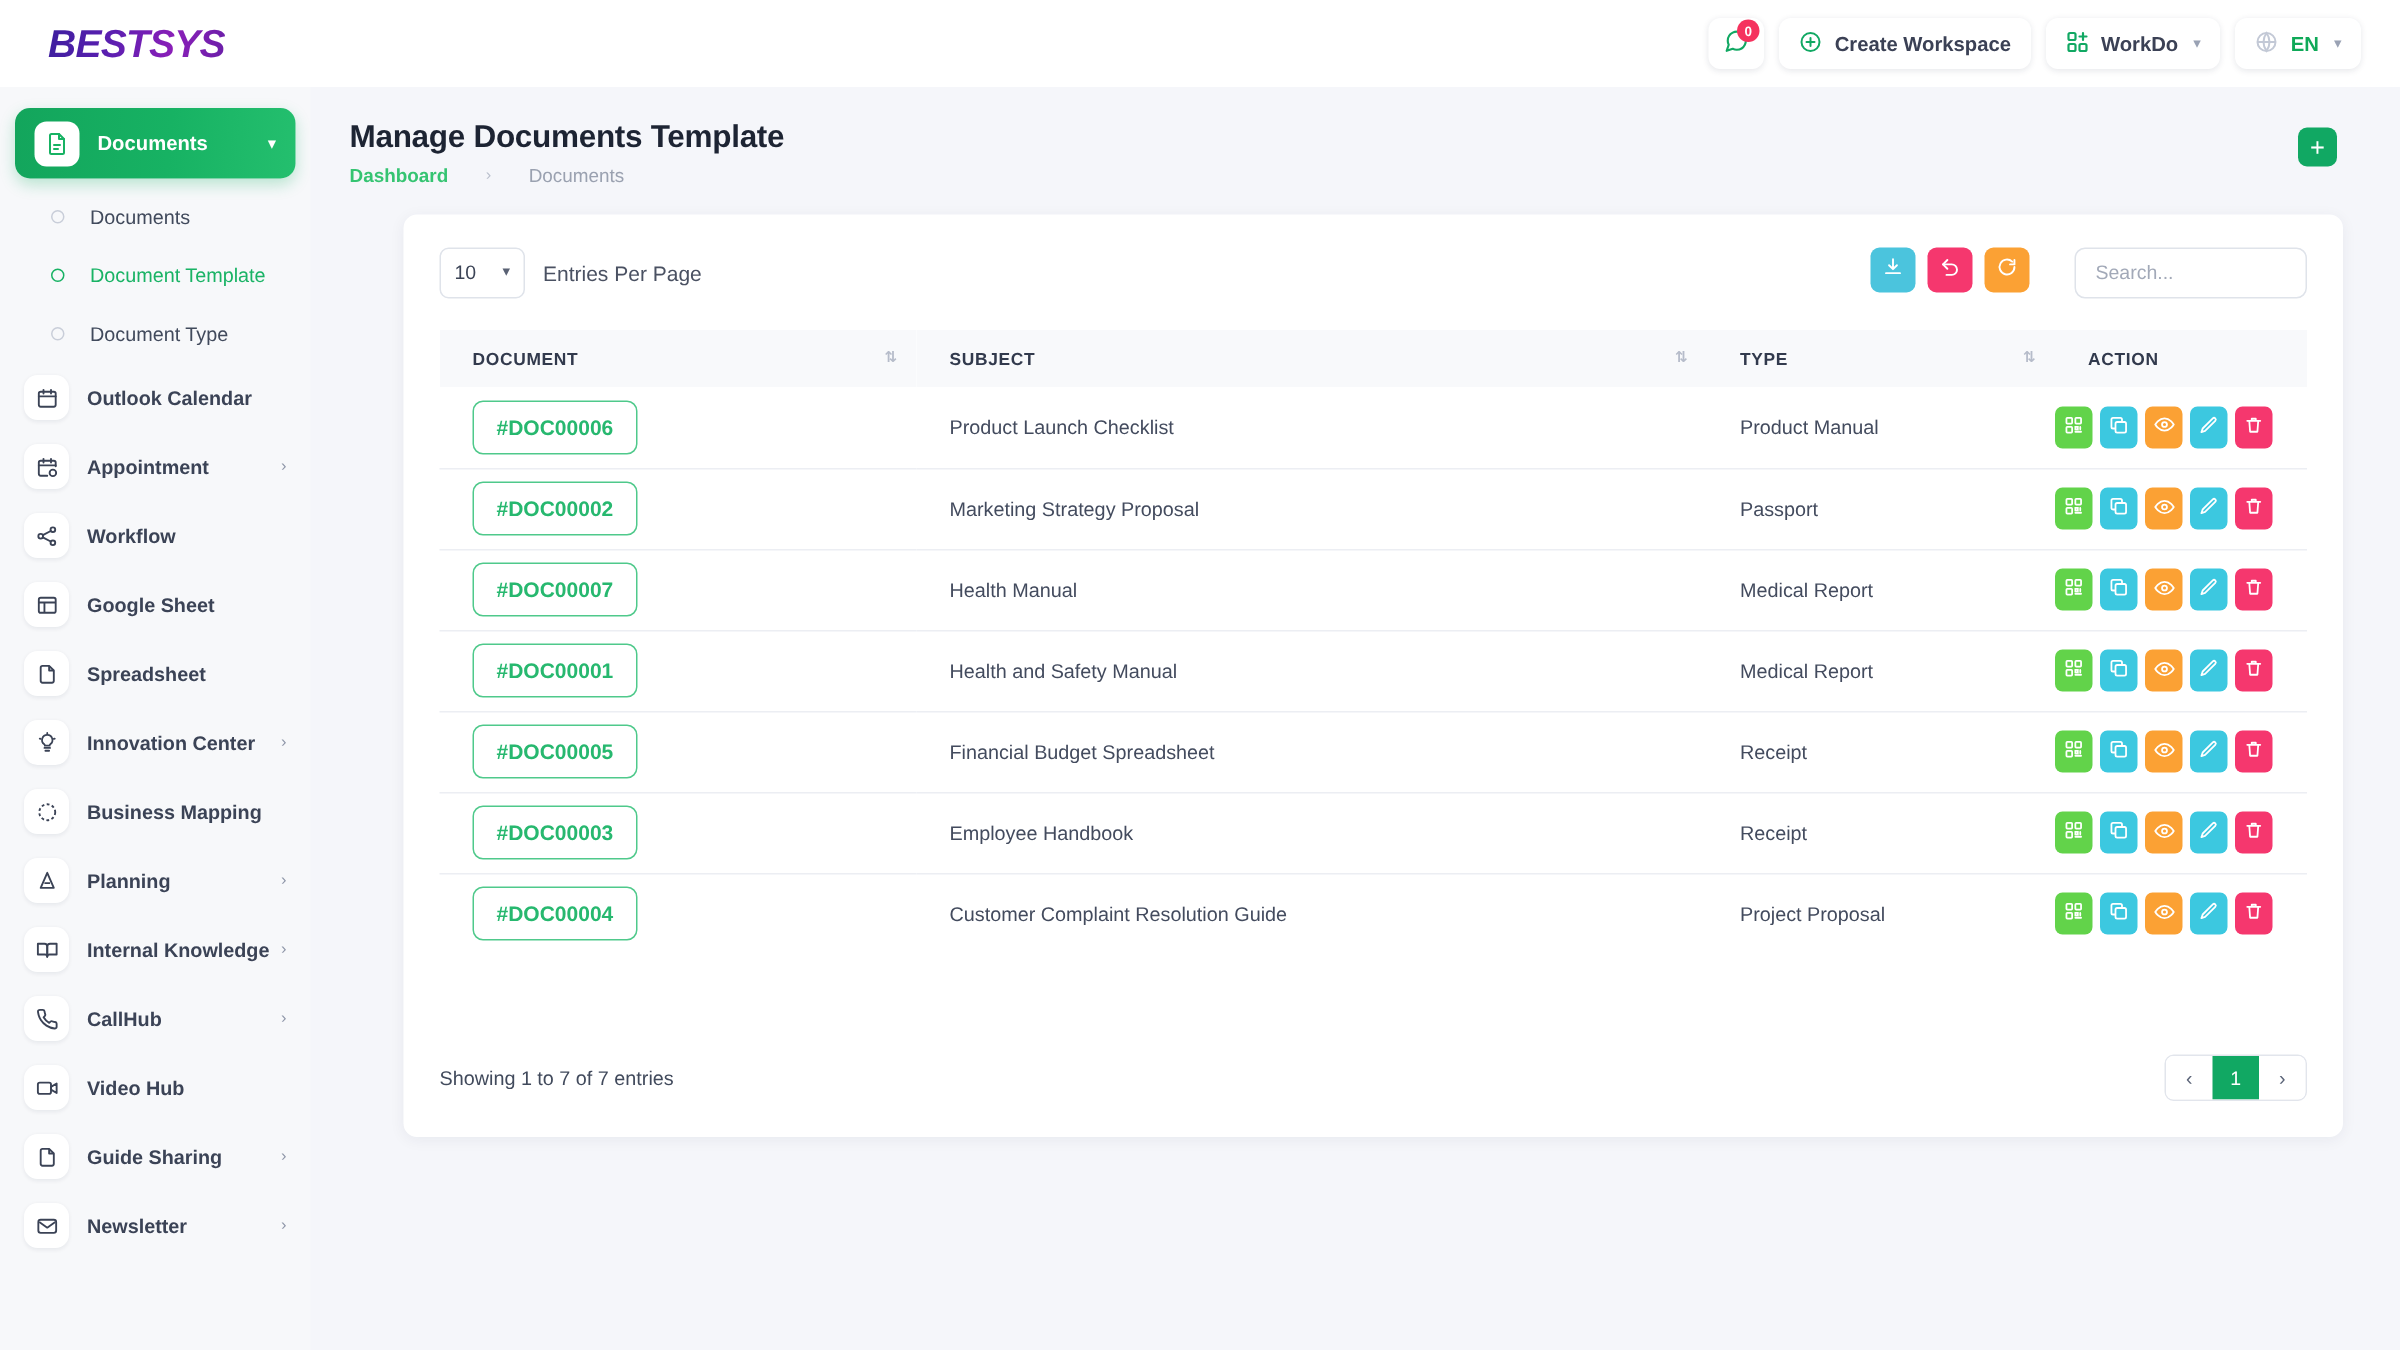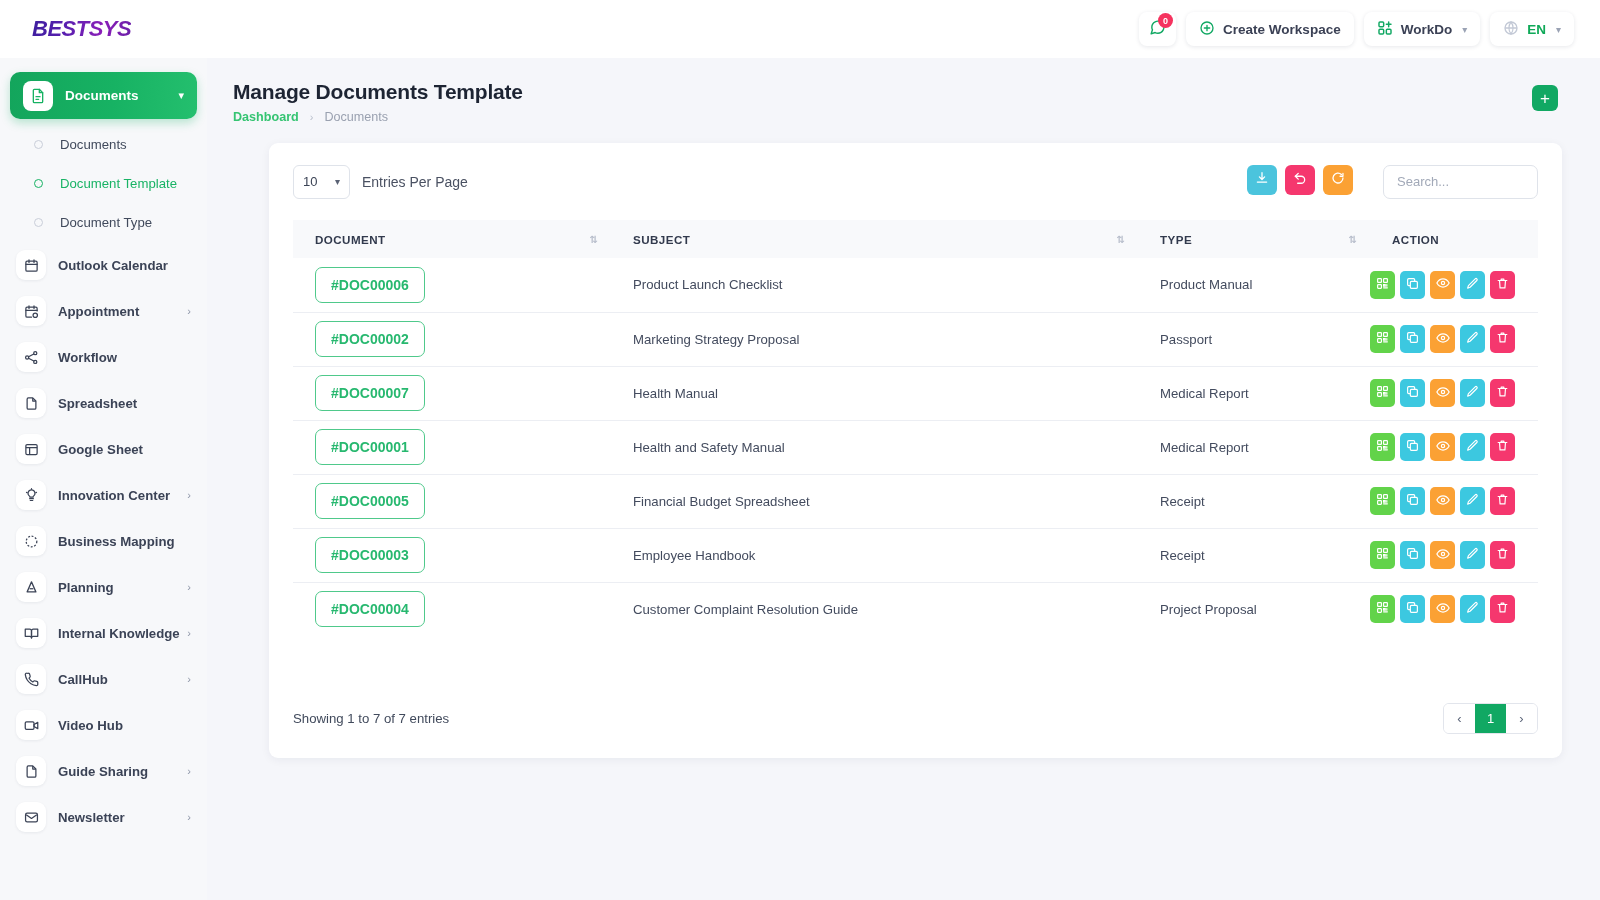--- a/index.html
+++ b/index.html
@@ -13,21 +13,21 @@
 
   
   #topbar {
     position: absolute; top: 0; left: 0;
     width: 1600px; height: 58px;
     background: #ffffff;
     display: flex; align-items: center;
   }
   #logo-wrap { width: 207px; display: flex; align-items: center; padding-left: 32px; }
   #logo-text {
-    font-size: 22px; font-weight: 800; font-style: italic;
+    font-size: 26px; font-weight: 800; font-style: italic;
     letter-spacing: -0.5px;
     background: linear-gradient(100deg, #3d1f9e 0%, #5a1fb0 35%, #8a1fb8 70%, #6a1fa8 100%);
     -webkit-background-clip: text; background-clip: text;
     -webkit-text-fill-color: transparent; color: #5a1fb0;
     text-shadow: none;
   }
   #topbar-right {
     margin-left: auto; display: flex; align-items: center; gap: 10px;
     padding-right: 26px;
   }
@@ -99,21 +99,21 @@
   }
   .nav-item .nav-label {
     margin-left: 12px; font-size: 13.2px; color: #3b4356; font-weight: 600;
   }
   .nav-item .nav-chev { margin-left: auto; color: #8e96a8; font-size: 11px; }
 
   
   #main { position: absolute; top: 58px; left: 207px; width: 1393px; height: 842px; }
   #page-head { padding: 22px 66px 0 26px; position: relative; }
   #page-title { font-size: 21px; font-weight: 700; color: #1d2433; letter-spacing: -0.2px; }
-  #crumbs { margin-top: 6px; font-size: 12.6px; display: flex; align-items: center; gap: 11px; }
+  #crumbs { margin-top: 6px; font-size: 12.6px; display: flex; align-items: center; gap: 25px; }
   #crumbs .c1 { color: #35c472; font-weight: 600; }
   #crumbs .sep { color: #b9bfcc; font-size: 11px; }
   #crumbs .c2 { color: #9aa1b0; }
   #add-btn {
     position: absolute; right: 42px; top: 27px;
     width: 26px; height: 26px; border-radius: 6px;
     background: #11a863; color: #fff; border: none;
     font-size: 17px; line-height: 1; font-weight: 400;
     display: flex; align-items: center; justify-content: center;
     cursor: pointer;
@@ -307,36 +307,36 @@
           <circle cx="18" cy="19" r="2.5"></circle>
           <circle cx="5" cy="12" r="2.5"></circle>
           <path d="M7.3 10.8l8.4-4.4M7.3 13.2l8.4 4.4"></path>
         </svg>
     </span>
     <span class="nav-label">Workflow</span>
   </div>
 
   <div class="nav-item">
     <span class="ic-box">
+      <svg width="15" height="15" viewBox="0 0 24 24" fill="none" stroke="#3b4356" stroke-width="2">
+          <rect x="3" y="4" width="18" height="16" rx="2"></rect>
+          <path d="M3 9h18M9 9v11"></path>
+        </svg>
+    </span>
+    <span class="nav-label">Google Sheet</span>
+  </div>
+
+  <div class="nav-item">
+    <span class="ic-box">
       <svg width="15" height="15" viewBox="0 0 24 24" fill="none" stroke="#3b4356" stroke-width="2" stroke-linejoin="round">
           <path d="M14 3H7a2 2 0 0 0-2 2v14a2 2 0 0 0 2 2h10a2 2 0 0 0 2-2V8z"></path>
           <path d="M14 3v5h5"></path>
         </svg>
     </span>
     <span class="nav-label">Spreadsheet</span>
-  </div>
-
-  <div class="nav-item">
-    <span class="ic-box">
-      <svg width="15" height="15" viewBox="0 0 24 24" fill="none" stroke="#3b4356" stroke-width="2">
-          <rect x="3" y="4" width="18" height="16" rx="2"></rect>
-          <path d="M3 9h18M9 9v11"></path>
-        </svg>
-    </span>
-    <span class="nav-label">Google Sheet</span>
   </div>
 
   <div class="nav-item">
     <span class="ic-box">
       <svg width="15" height="15" viewBox="0 0 24 24" fill="none" stroke="#3b4356" stroke-width="1.9" stroke-linecap="round">
           <path d="M9 17h6M10 20h4"></path>
           <path d="M12 3a5.5 5.5 0 0 0-3.2 10c.5.4.7 1 .7 1.5h5c0-.5.2-1.1.7-1.5A5.5 5.5 0 0 0 12 3z"></path>
           <path d="M12 1v1M4 7l1 .4M20 7l-1 .4"></path>
         </svg>
     </span>

